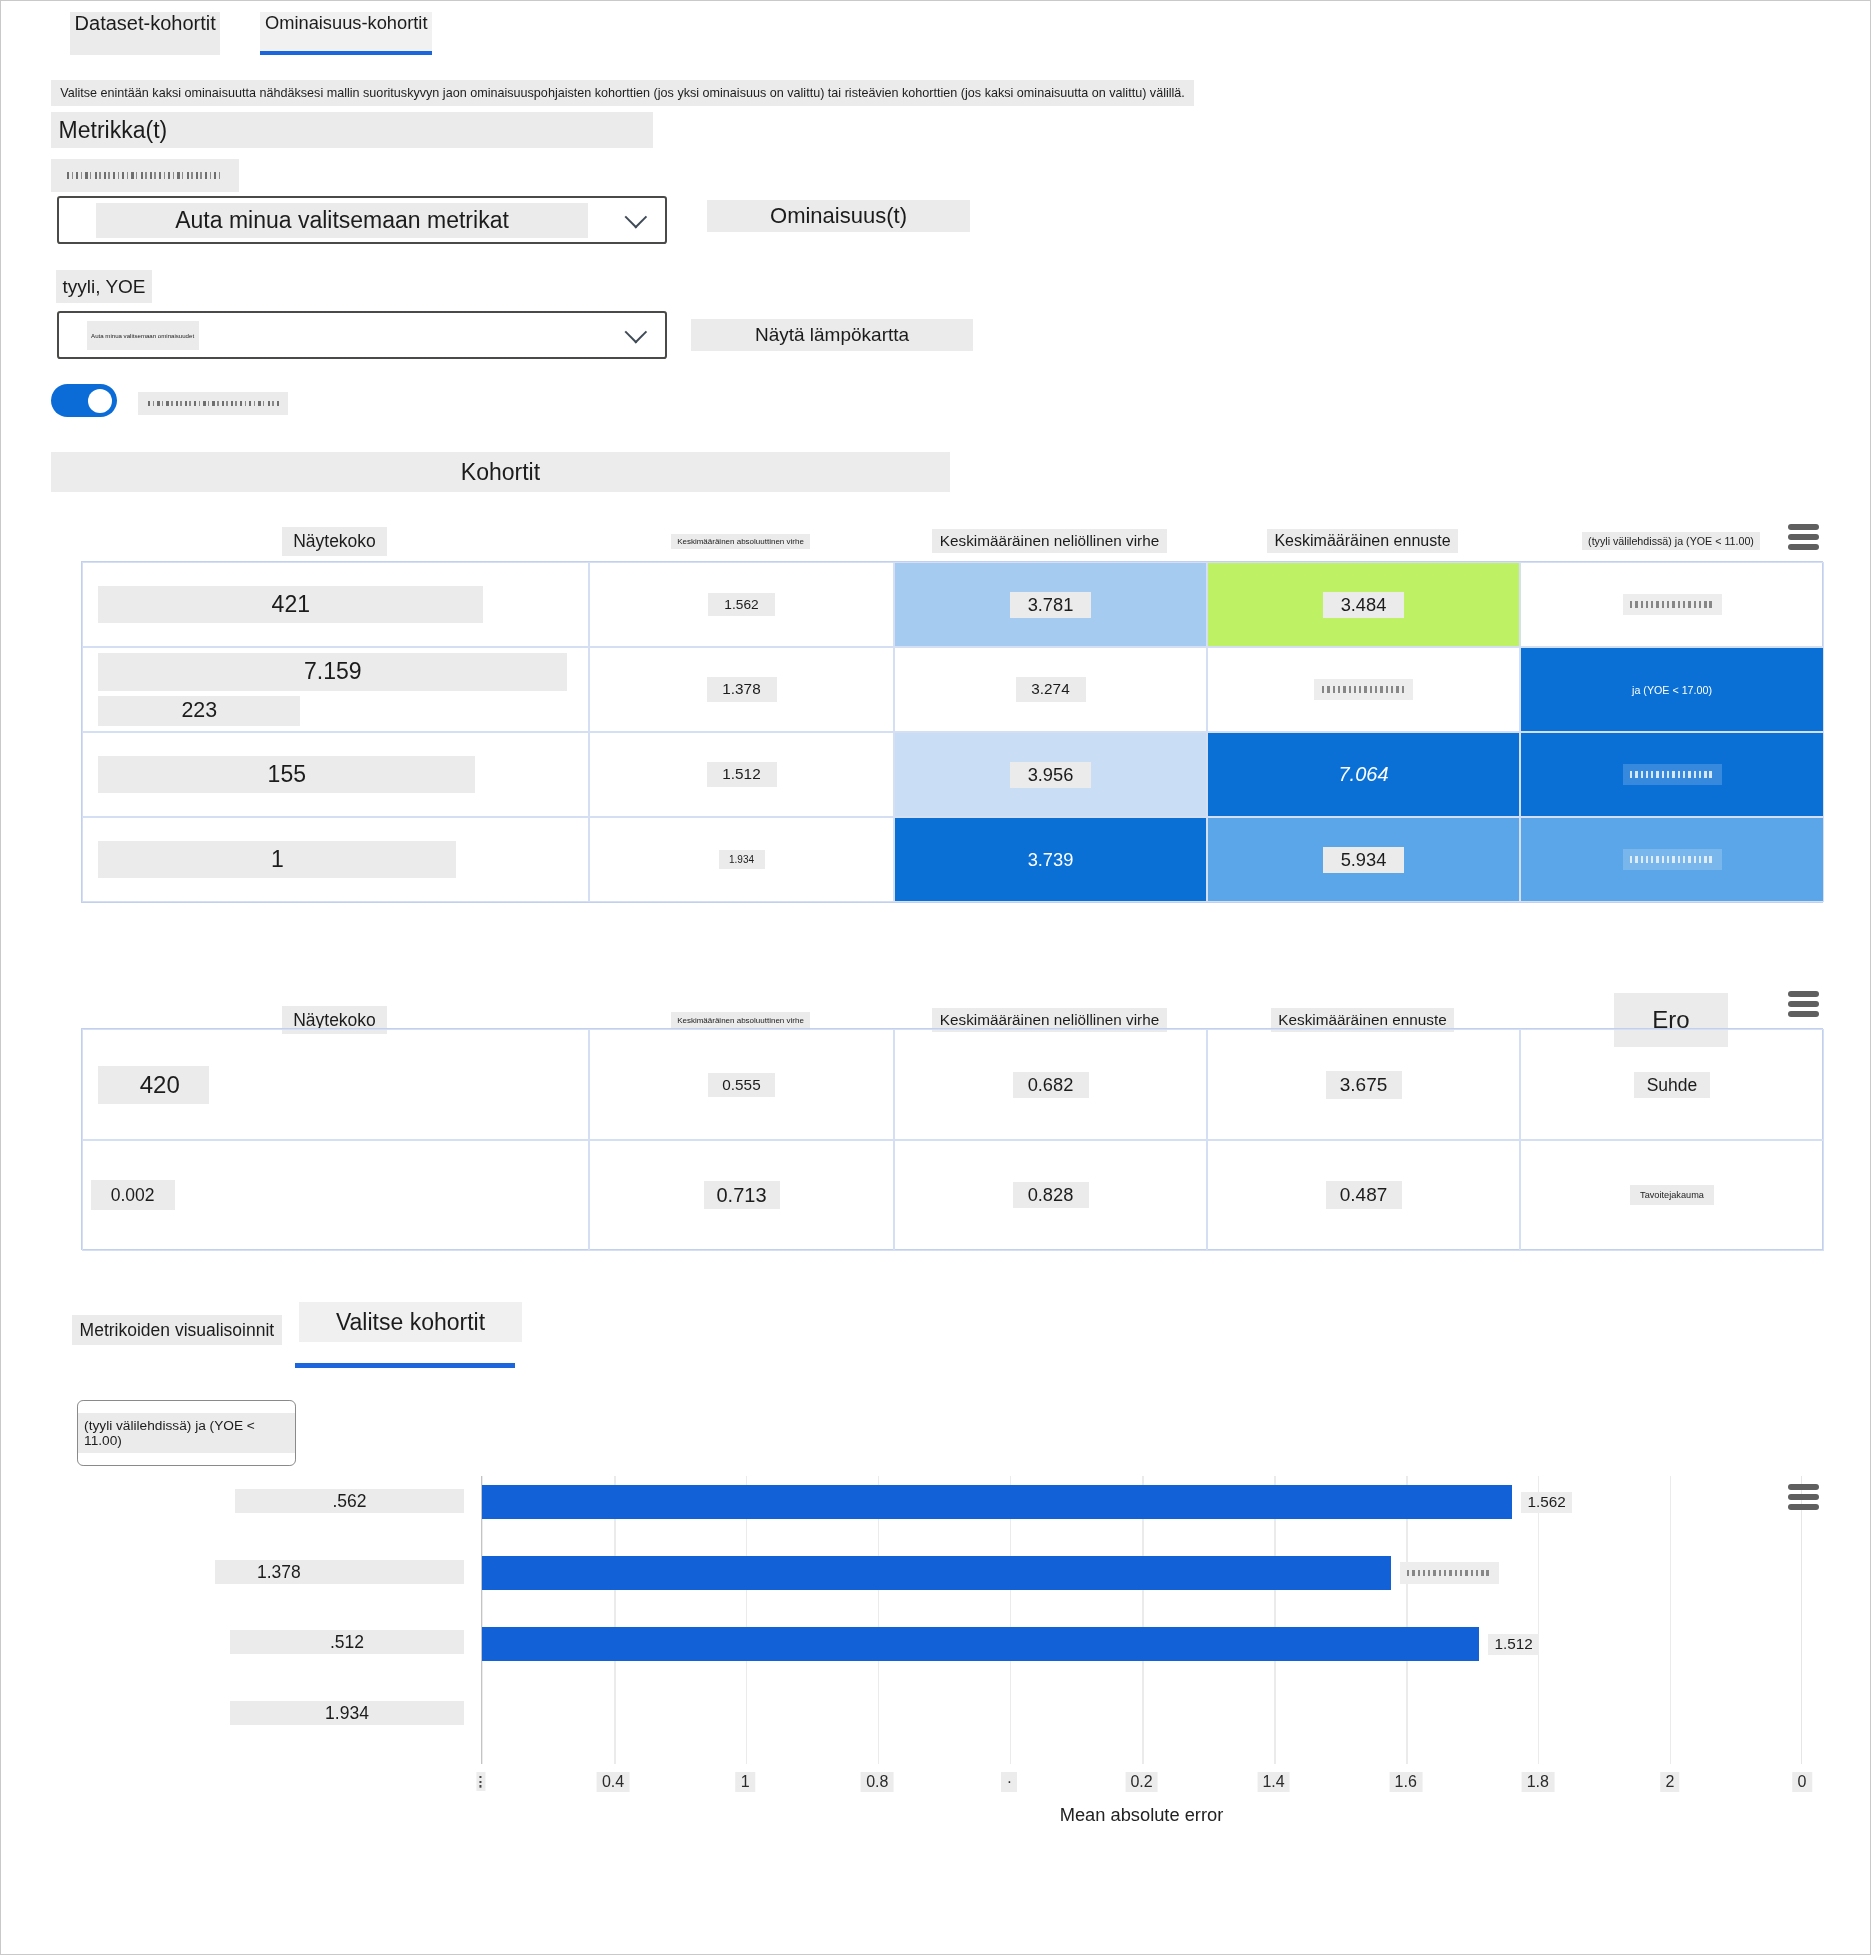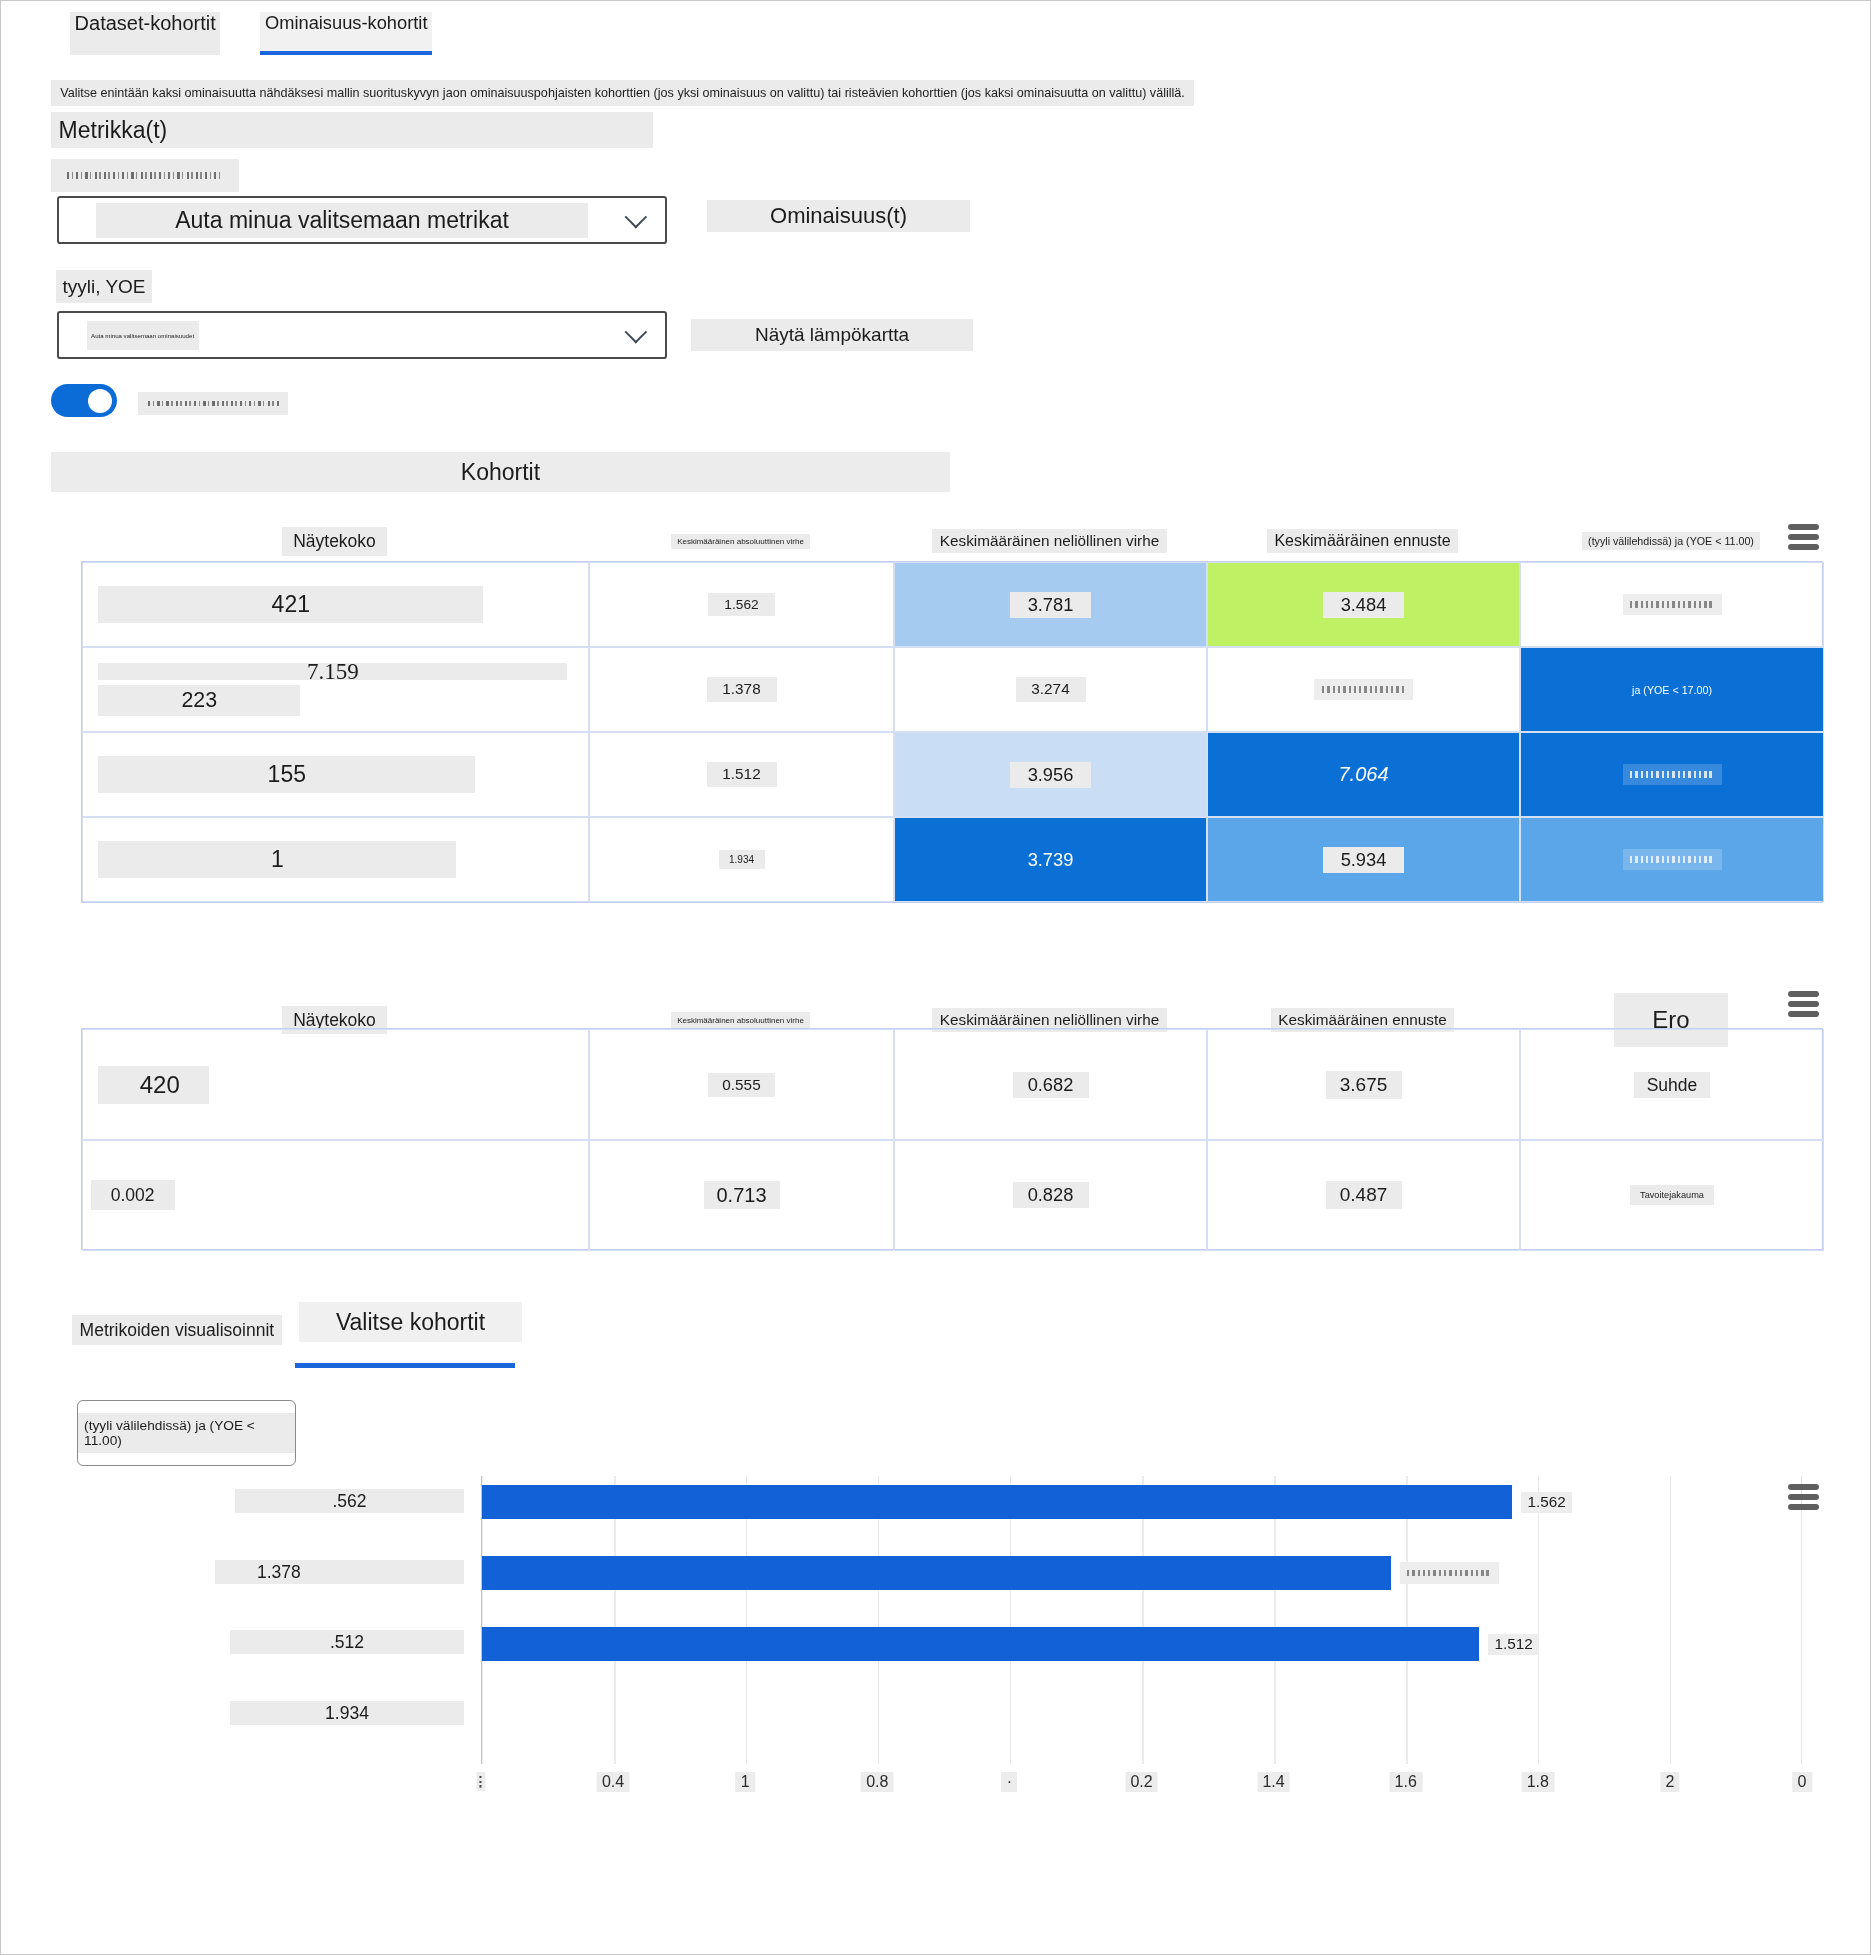--- a/index.html
+++ b/index.html
@@ -129,21 +129,21 @@
         <span class="chip" style="min-width:81px;height:26px;font-size:18.3px;">3.781</span>
       </div>
     <div class="cell bg-med">
         <span class="chip" style="min-width:81px;height:26px;font-size:18.3px;">3.484</span>
       </div>
     <div class="cell">
         <span class="noise-chip"></span>
       </div>
 
     <div class="cell left">
-      <span class="chip" style="margin-left:15.3px;width:469px;height:17px;font-size:23px;font-family:Liberation Serif, serif;">7.159</span>
+      <span class="chip" style="margin-left:15.3px;width:469px;height:38px;font-size:23px;">7.159</span>
       <span class="chip" style="margin-left:15.3px;margin-top:4.6px;width:202px;height:30.5px;font-size:21.4px;">223</span>
     </div>
     <div class="cell">
         <span class="chip" style="min-width:70px;height:24.4px;font-size:15.3px;">1.378</span>
       </div>
     <div class="cell">
         <span class="chip" style="min-width:70px;height:24.4px;font-size:15.3px;">3.274</span>
       </div>
     <div class="cell">
         <span class="noise-chip"></span>
@@ -274,15 +274,16 @@
       <span class="xtick" style="left: 20%;">1</span>
       <span class="xtick" style="left: 30%;">0.8</span>
       <span class="xtick" style="left: 40%;">·</span>
       <span class="xtick" style="left: 50%;">0.2</span>
       <span class="xtick" style="left: 60%;">1.4</span>
       <span class="xtick" style="left: 70%;">1.6</span>
       <span class="xtick" style="left: 80%;">1.8</span>
       <span class="xtick" style="left: 90%;">2</span>
       <span class="xtick" style="left: 100%;">0</span>
     </div>
+  <div class="abs" style="left:480px;top:1803px;width:1321px;text-align:center;font-size:18.3px;color:#222;">Mean absolute error</div>
 
 </div>
 
 
 </body></html>

